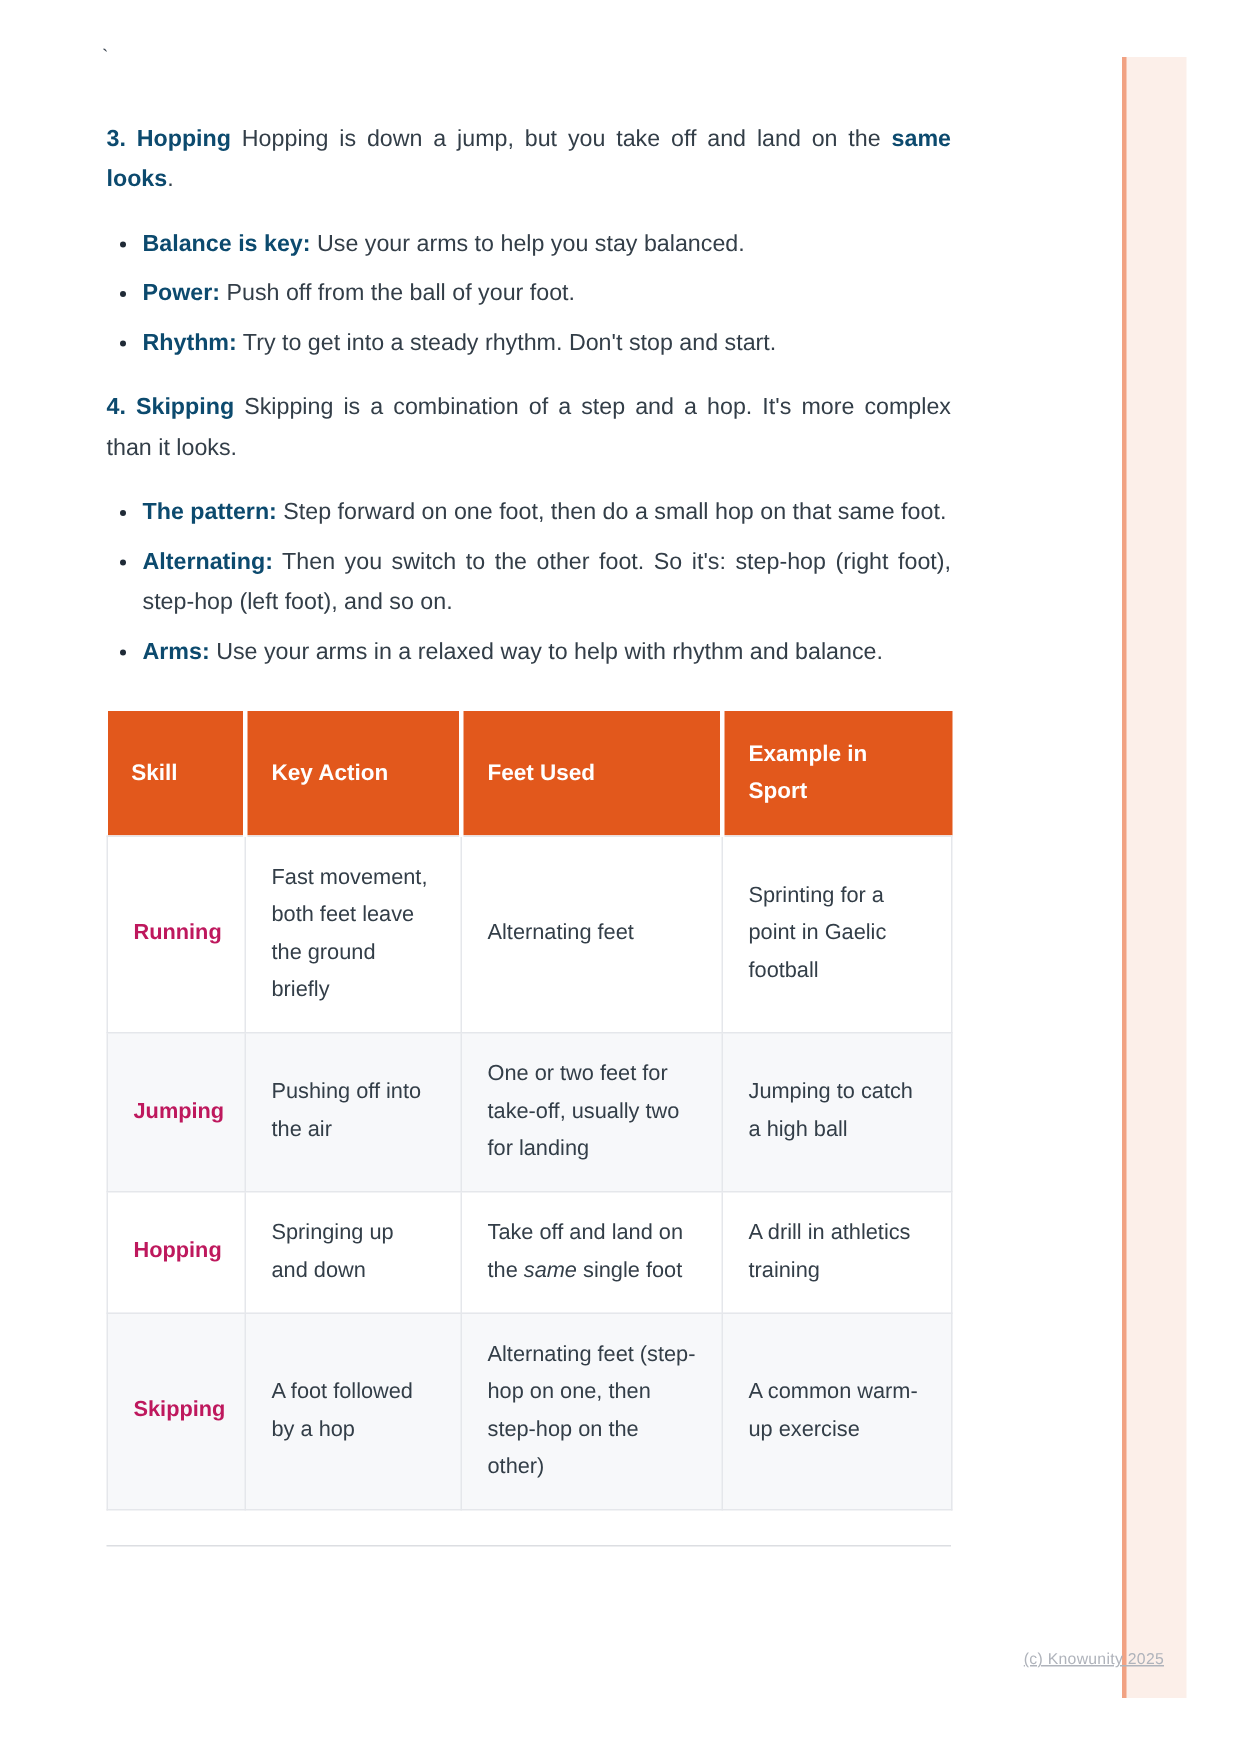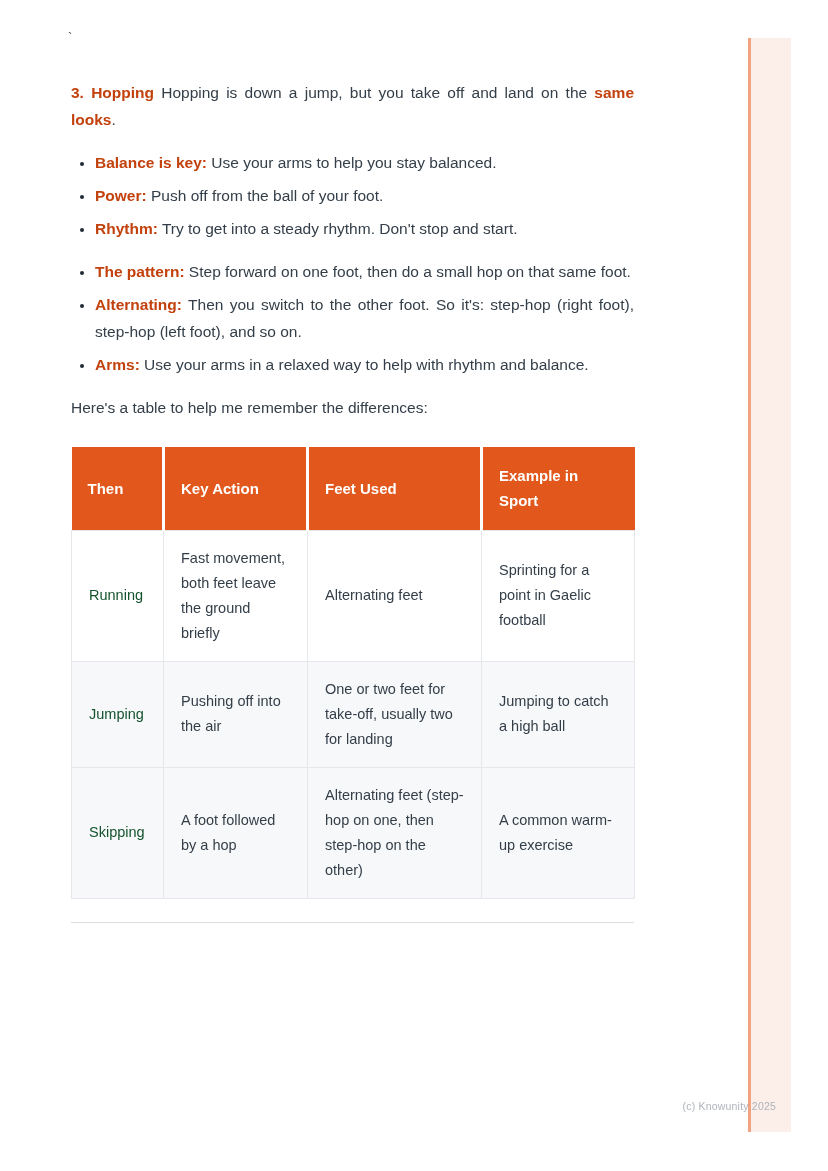--- a/index.html
+++ b/index.html
@@ -38,21 +38,21 @@
     width: 563px;
     padding-top: 79px;
     z-index: 1;
     font-size: 15.5px;
     line-height: 27px;
   }
   .content p {
     margin: 0 0 16px;
     text-align: justify;
   }
-  .content b { color: #c2410c; }
+  .content b { color: #0c4a6e; }
   .content ul {
     margin: 0 0 16px;
     padding-left: 24px;
     list-style: disc;
   }
   .content li {
     margin-bottom: 6px;
     text-align: justify;
   }
   .content li::marker { color: #1f2a37; font-size: 13px; }
@@ -80,34 +80,35 @@
   }
   table.skills th + th { border-left: 3px solid #ffffff; }
   table.skills td {
     border: 1px solid #e5e7eb;
     padding: 15px 17px;
     vertical-align: middle;
     background: #ffffff;
     color: #333e48;
   }
   table.skills tr.alt td { background: #f7f8fa; }
-  table.skills td.skill-cell { font-weight: 400; color: #14532d; }
+  table.skills td.skill-cell { font-weight: 700; color: #be185d; }
   .divider {
     border: none;
     border-top: 1px solid #dcdee2;
     margin: 23px 0 0;
   }
   .footer {
     position: absolute;
     top: 1100px;
     right: 52px;
     font-size: 10.5px;
     color: #afb3bb;
     z-index: 2;
     letter-spacing: 0.2px;
+    text-decoration: underline;
   }
 </style>
 </head>
 <body>
 
 <div class="page">
 
   <div class="stripe"></div>
 
   <span class="stray">`</span>
@@ -115,56 +116,62 @@
   <div class="content">
 
     <p><b>3. Hopping</b><span> Hopping is down a jump, but you take off and land on the </span><b>same looks</b><span>.</span></p>
 
     <ul>
       <li><b>Balance is key:</b><span> Use your arms to help you stay balanced.</span></li>
       <li><b>Power:</b><span> Push off from the ball of your foot.</span></li>
       <li><b>Rhythm:</b><span> Try to get into a steady rhythm. Don't stop and start.</span></li>
     </ul>
 
+    <p><b>4. Skipping</b><span> Skipping is a combination of a step and a hop. It's more complex than it looks.</span></p>
 
     <ul>
       <li><b>The pattern:</b><span> Step forward on one foot, then do a small hop on that same foot.</span></li>
       <li><b>Alternating:</b><span> Then you switch to the other foot. So it's: step-hop (right foot), step-hop (left foot), and so on.</span></li>
       <li><b>Arms:</b><span> Use your arms in a relaxed way to help with rhythm and balance.</span></li>
     </ul>
 
-    <p>Here's a table to help me remember the differences:</p>
 
     <table class="skills">
       <colgroup>
         <col class="c1">
           <col class="c2">
           <col class="c3">
           <col class="c4">
       </colgroup>
       <thead>
         <tr>
-          <th>Then</th>
+          <th>Skill</th>
           <th>Key Action</th>
           <th>Feet Used</th>
           <th>Example in Sport</th>
         </tr>
       </thead>
       <tbody>
         <tr>
           <td class="skill-cell">Running</td>
           <td>Fast movement, both feet leave the ground briefly</td>
           <td>Alternating feet</td>
           <td>Sprinting for a point in Gaelic football</td>
         </tr>
         <tr class="alt">
           <td class="skill-cell">Jumping</td>
           <td>Pushing off into the air</td>
           <td>One or two feet for take-off, usually two for landing</td>
           <td>Jumping to catch a high ball</td>
+        </tr>
+        <tr>
+          <td class="skill-cell">Hopping</td>
+          <td>Springing up and down</td>
+          <td><span>Take off and land on the </span><em>same</em><span> single foot</span></td>
+          <td>A drill in athletics training</td>
         </tr>
         <tr class="alt">
           <td class="skill-cell">Skipping</td>
           <td>A foot followed by a hop</td>
           <td>Alternating feet (step-hop on one, then step-hop on the other)</td>
           <td>A common warm-up exercise</td>
         </tr>
       </tbody>
     </table>
 

